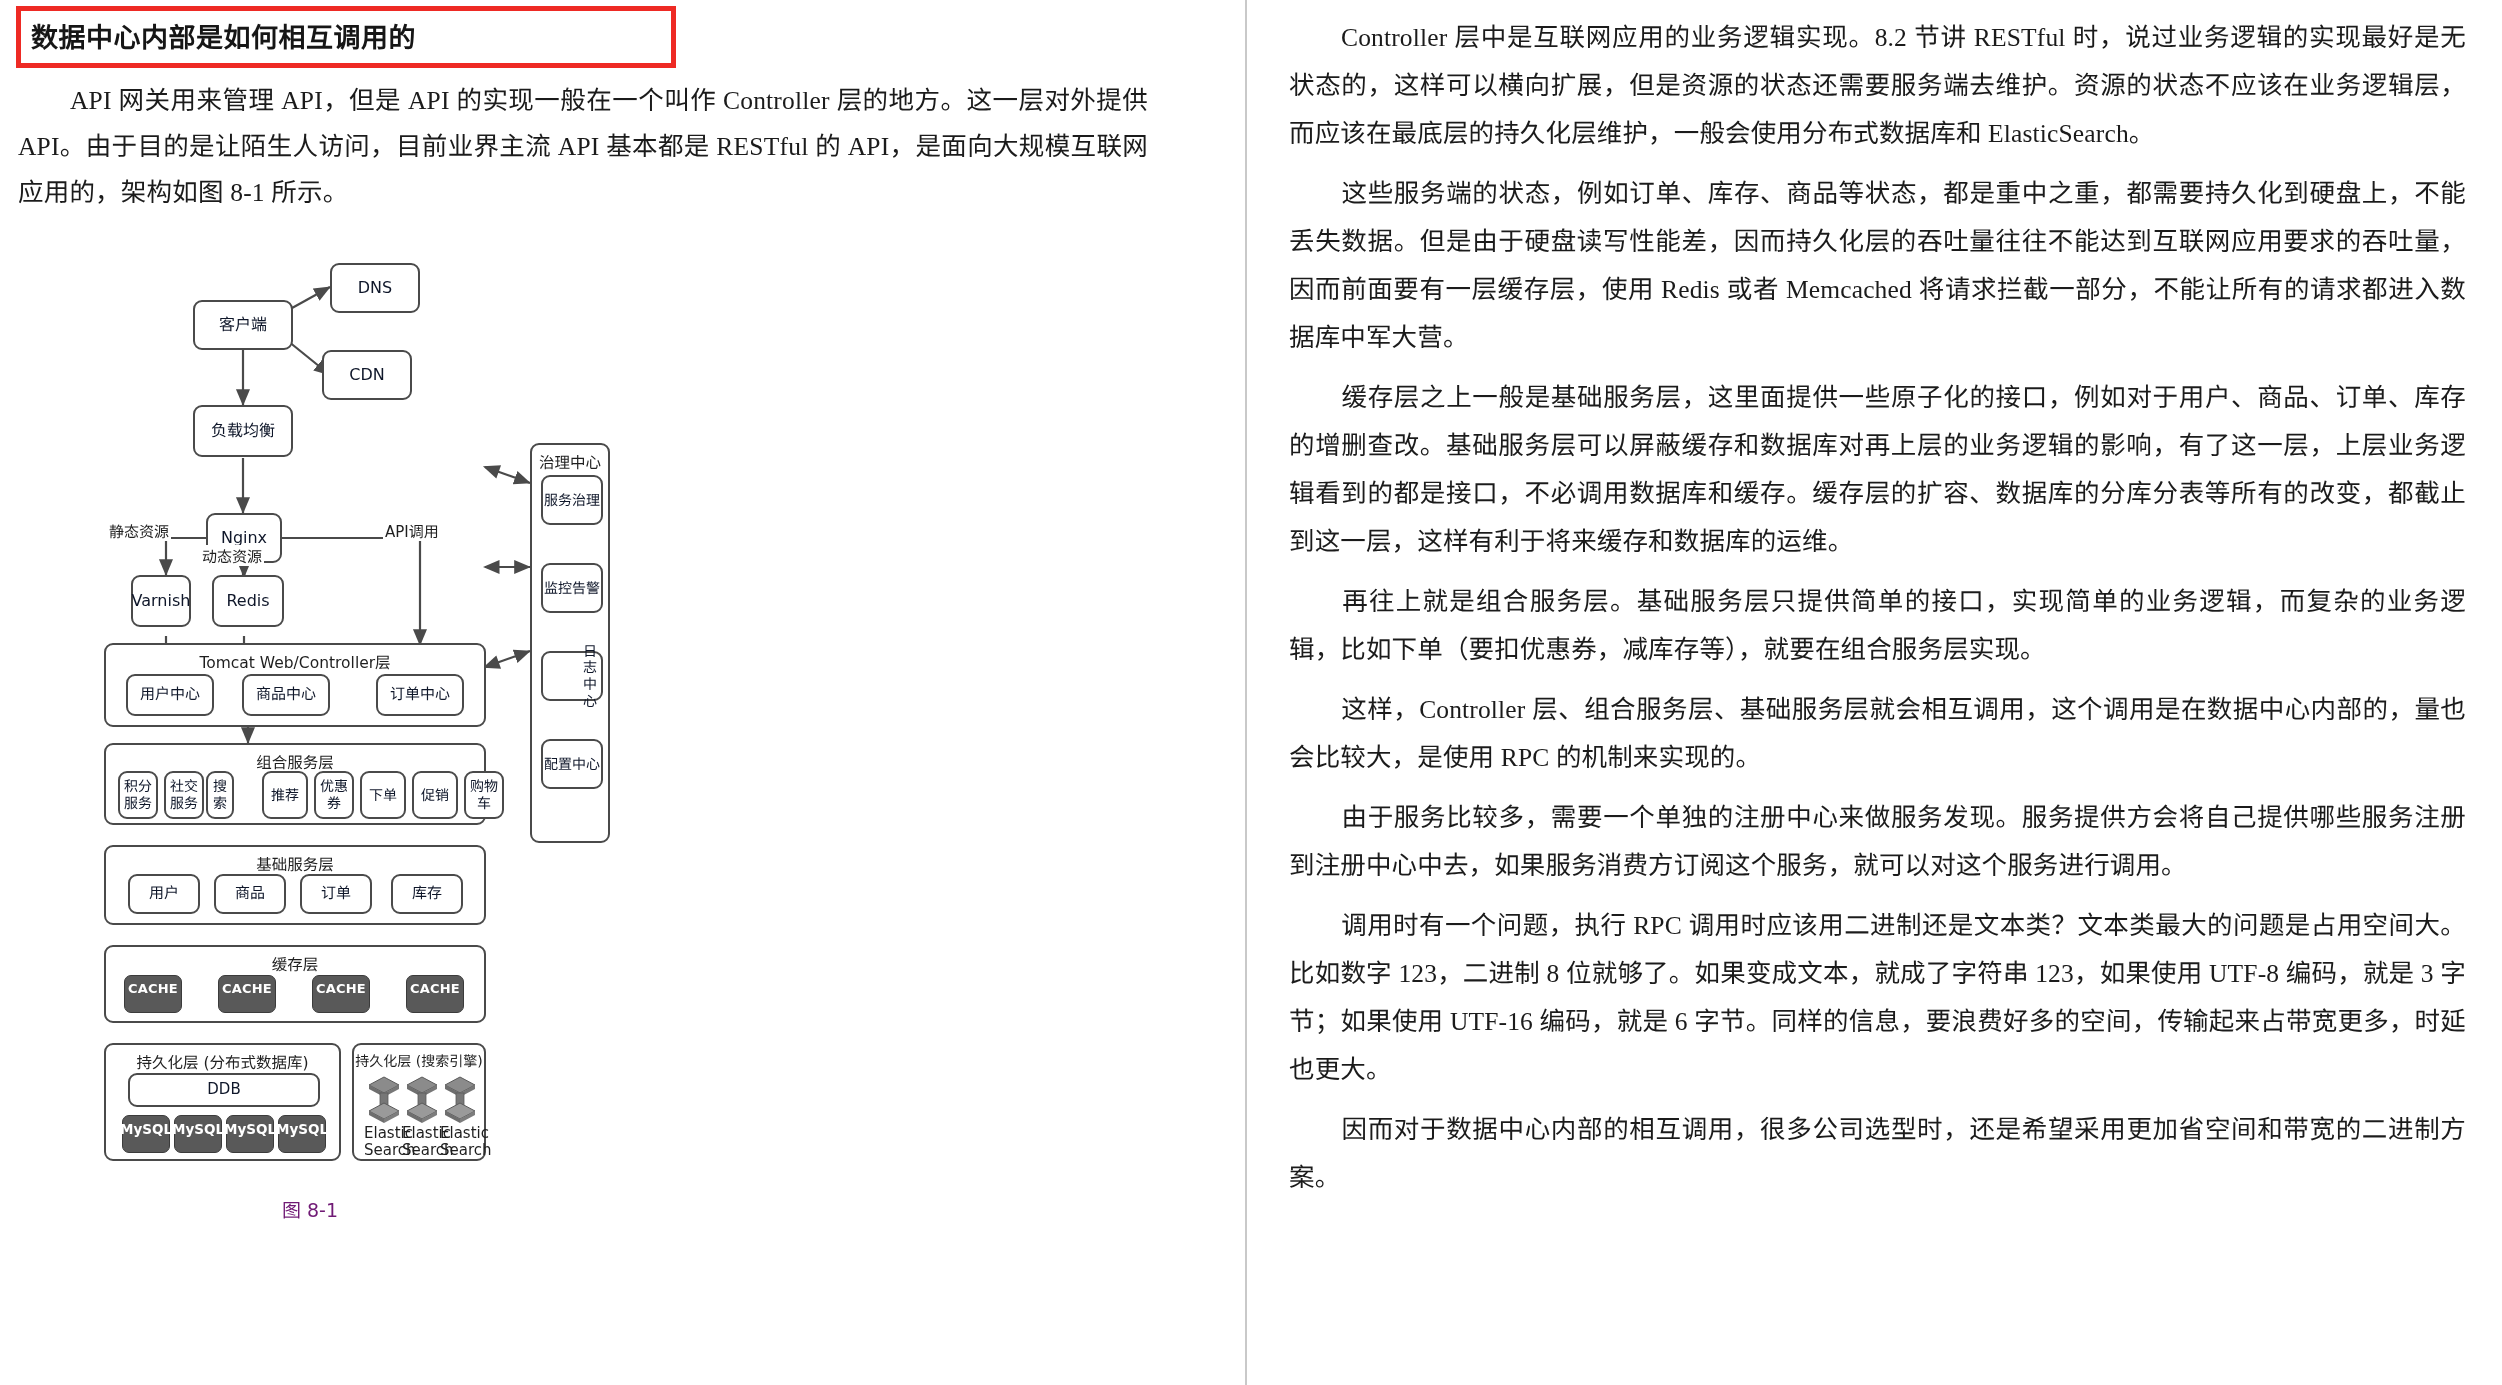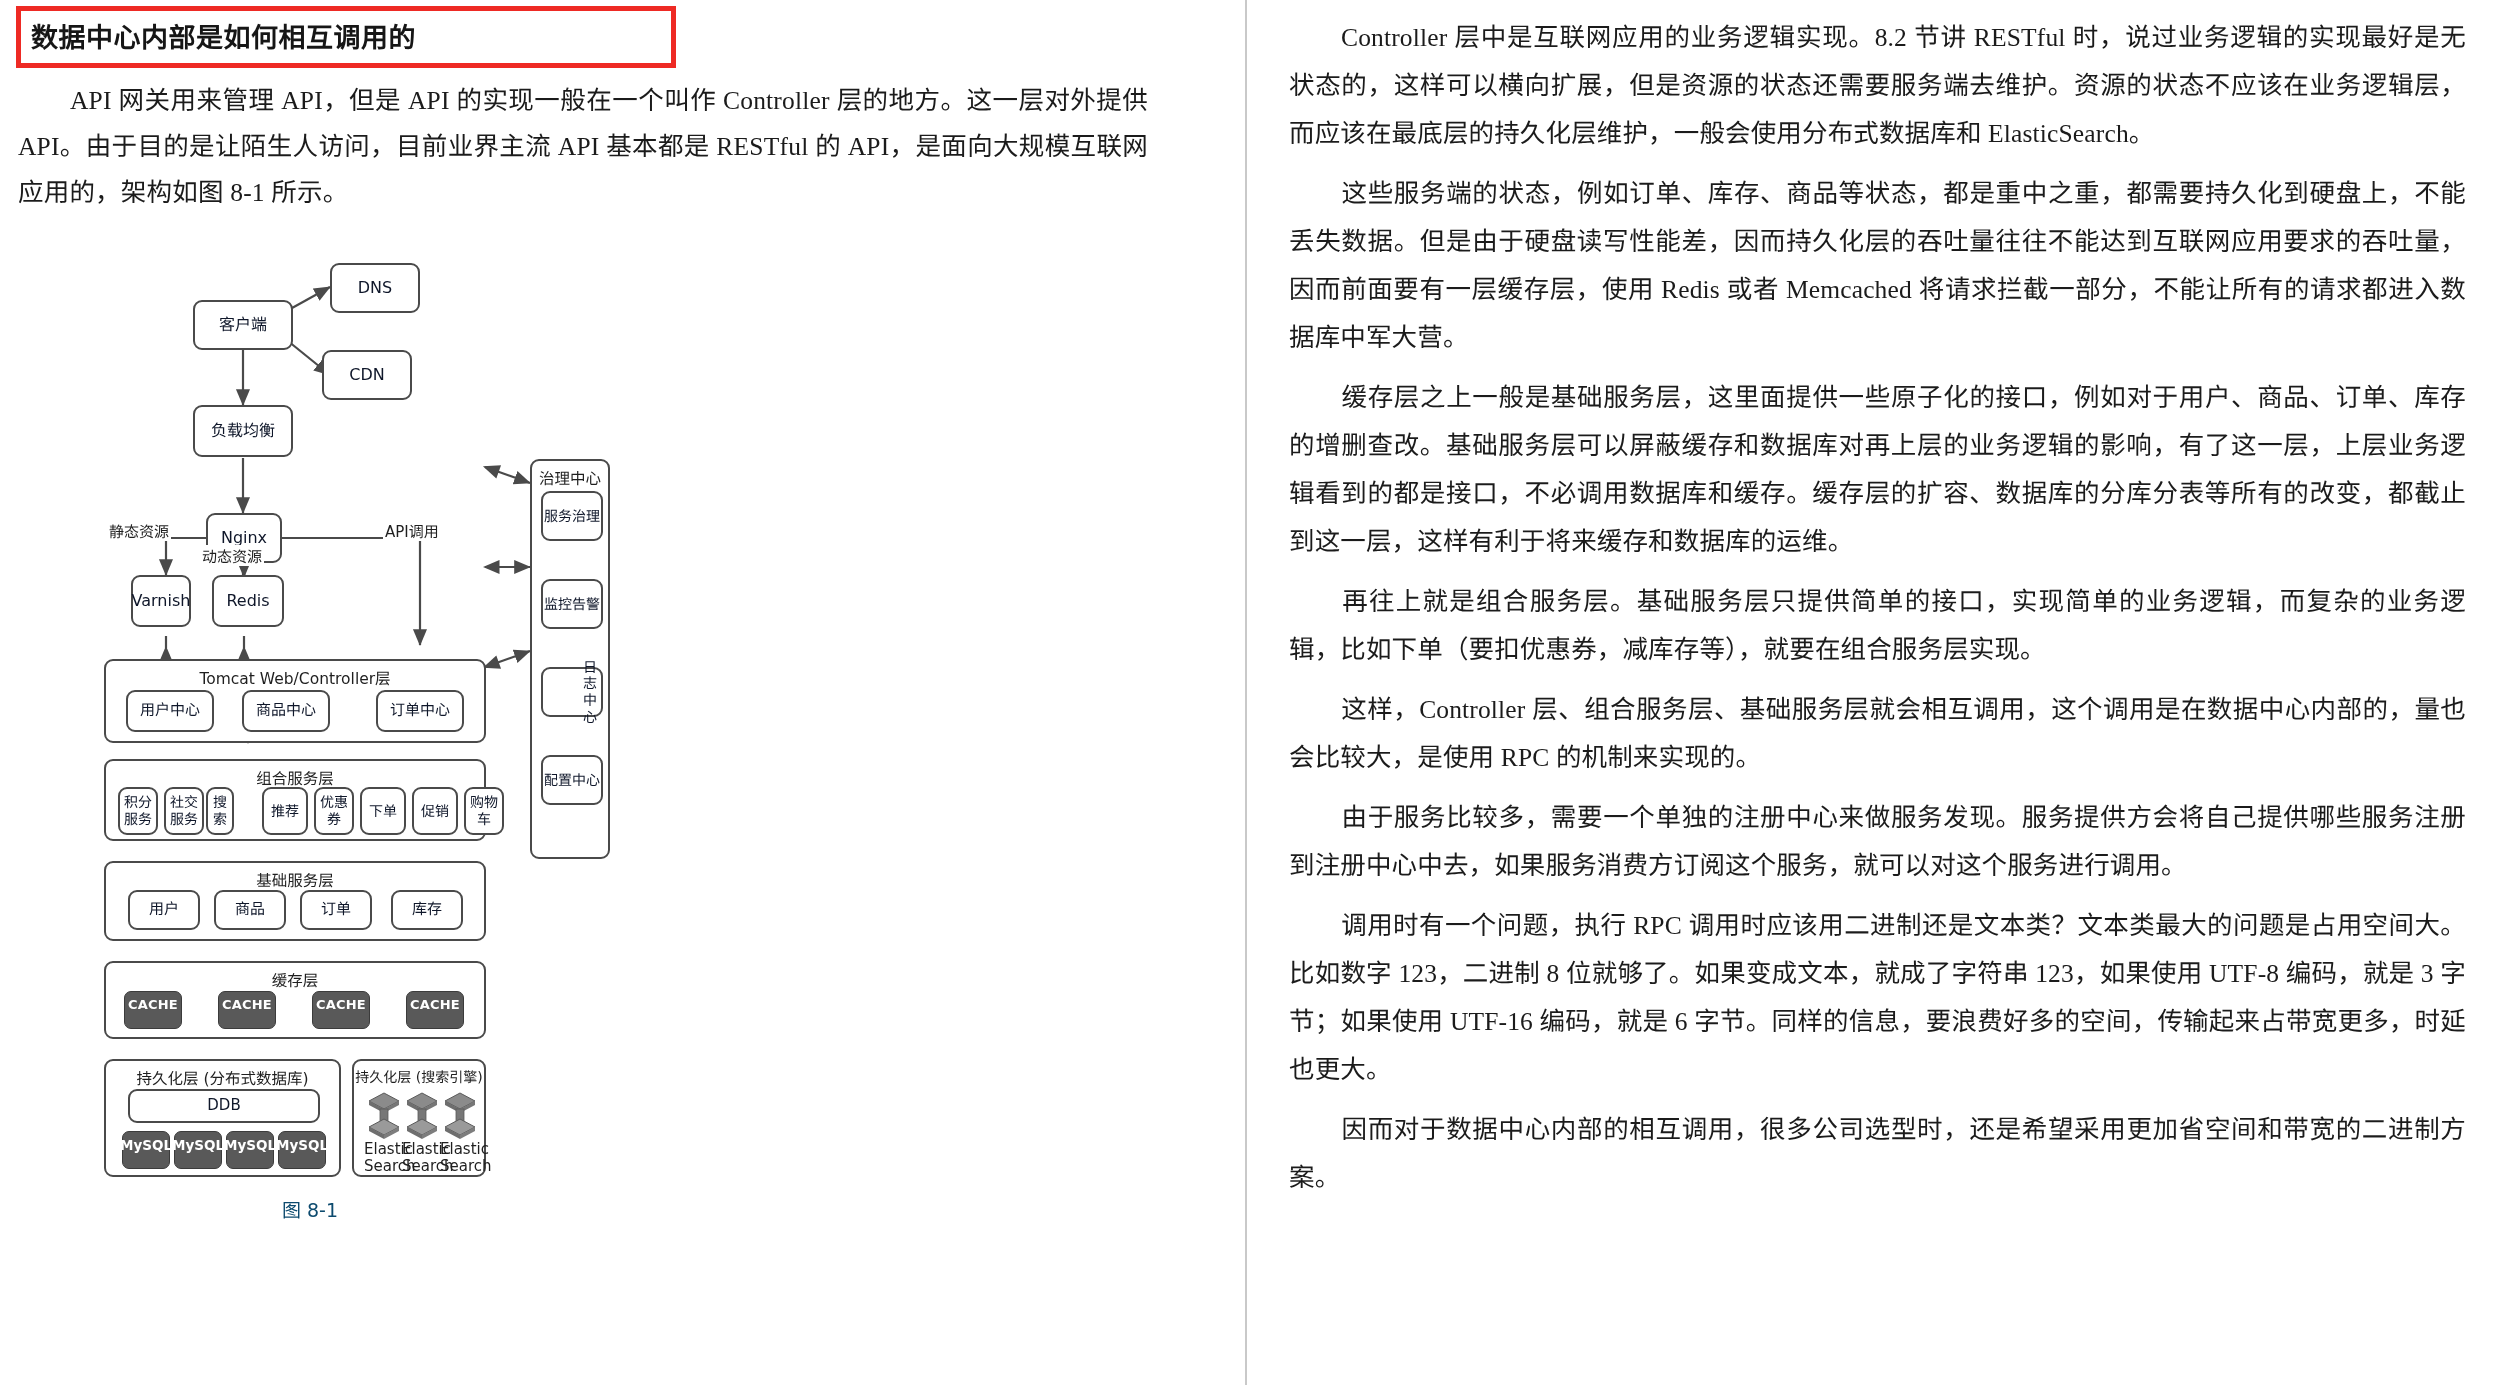--- a/index.html
+++ b/index.html
@@ -46,21 +46,21 @@
     position:absolute;box-sizing:border-box;
     border:2px solid #4a4a4a;border-radius:9px;background:#fff;
     display:flex;align-items:center;justify-content:center;
     font-family:"DejaVu Sans","Liberation Sans",sans-serif;
     font-size:16px;color:#0f172a;text-align:center;line-height:1.18;
   }
   .node.sm{font-size:15px;}
   .node.xs{font-size:14px;}
   .group{
     position:absolute;box-sizing:border-box;
-    border:2px solid #4a4a4a;border-radius:9px;background:#fff;margin-top:16px;
+    border:2px solid #4a4a4a;border-radius:9px;background:#fff;
   }
   .group-title{
     position:absolute;left:0;right:0;top:5px;text-align:center;
     font-family:"DejaVu Sans","Liberation Sans",sans-serif;
     font-size:15.5px;color:#1f1f1f;
   }
   .edge-label{
     position:absolute;
     font-family:"DejaVu Sans","Liberation Sans",sans-serif;
     font-size:15px;color:#1f1f1f;background:#fff;padding:0 2px;white-space:nowrap;
@@ -80,21 +80,21 @@
     font-size:13.5px;font-weight:700;padding-top:5px;
   }
   .es-label{
     position:absolute;text-align:center;
     font-family:"DejaVu Sans","Liberation Sans",sans-serif;
     font-size:15px;color:#1f1f1f;line-height:1.15;
   }
   .fig-caption{
     position:absolute;left:0;right:0;text-align:center;
     font-family:"DejaVu Sans","Liberation Sans",sans-serif;
-    font-size:19px;color:#0c4a6e;
+    font-size:19px;color:#701a75;
   }
   svg.wires{position:absolute;left:0;top:0;width:1245px;height:1120px;pointer-events:none;}
 
   
   .rp{
     font-size:25.5px;line-height:48px;text-align:justify;color:#1b1b1b;
     margin:0 0 12px 0;letter-spacing:.15px;
   }
   .rp .indent{display:inline-block;width:52px;}
 </style>

